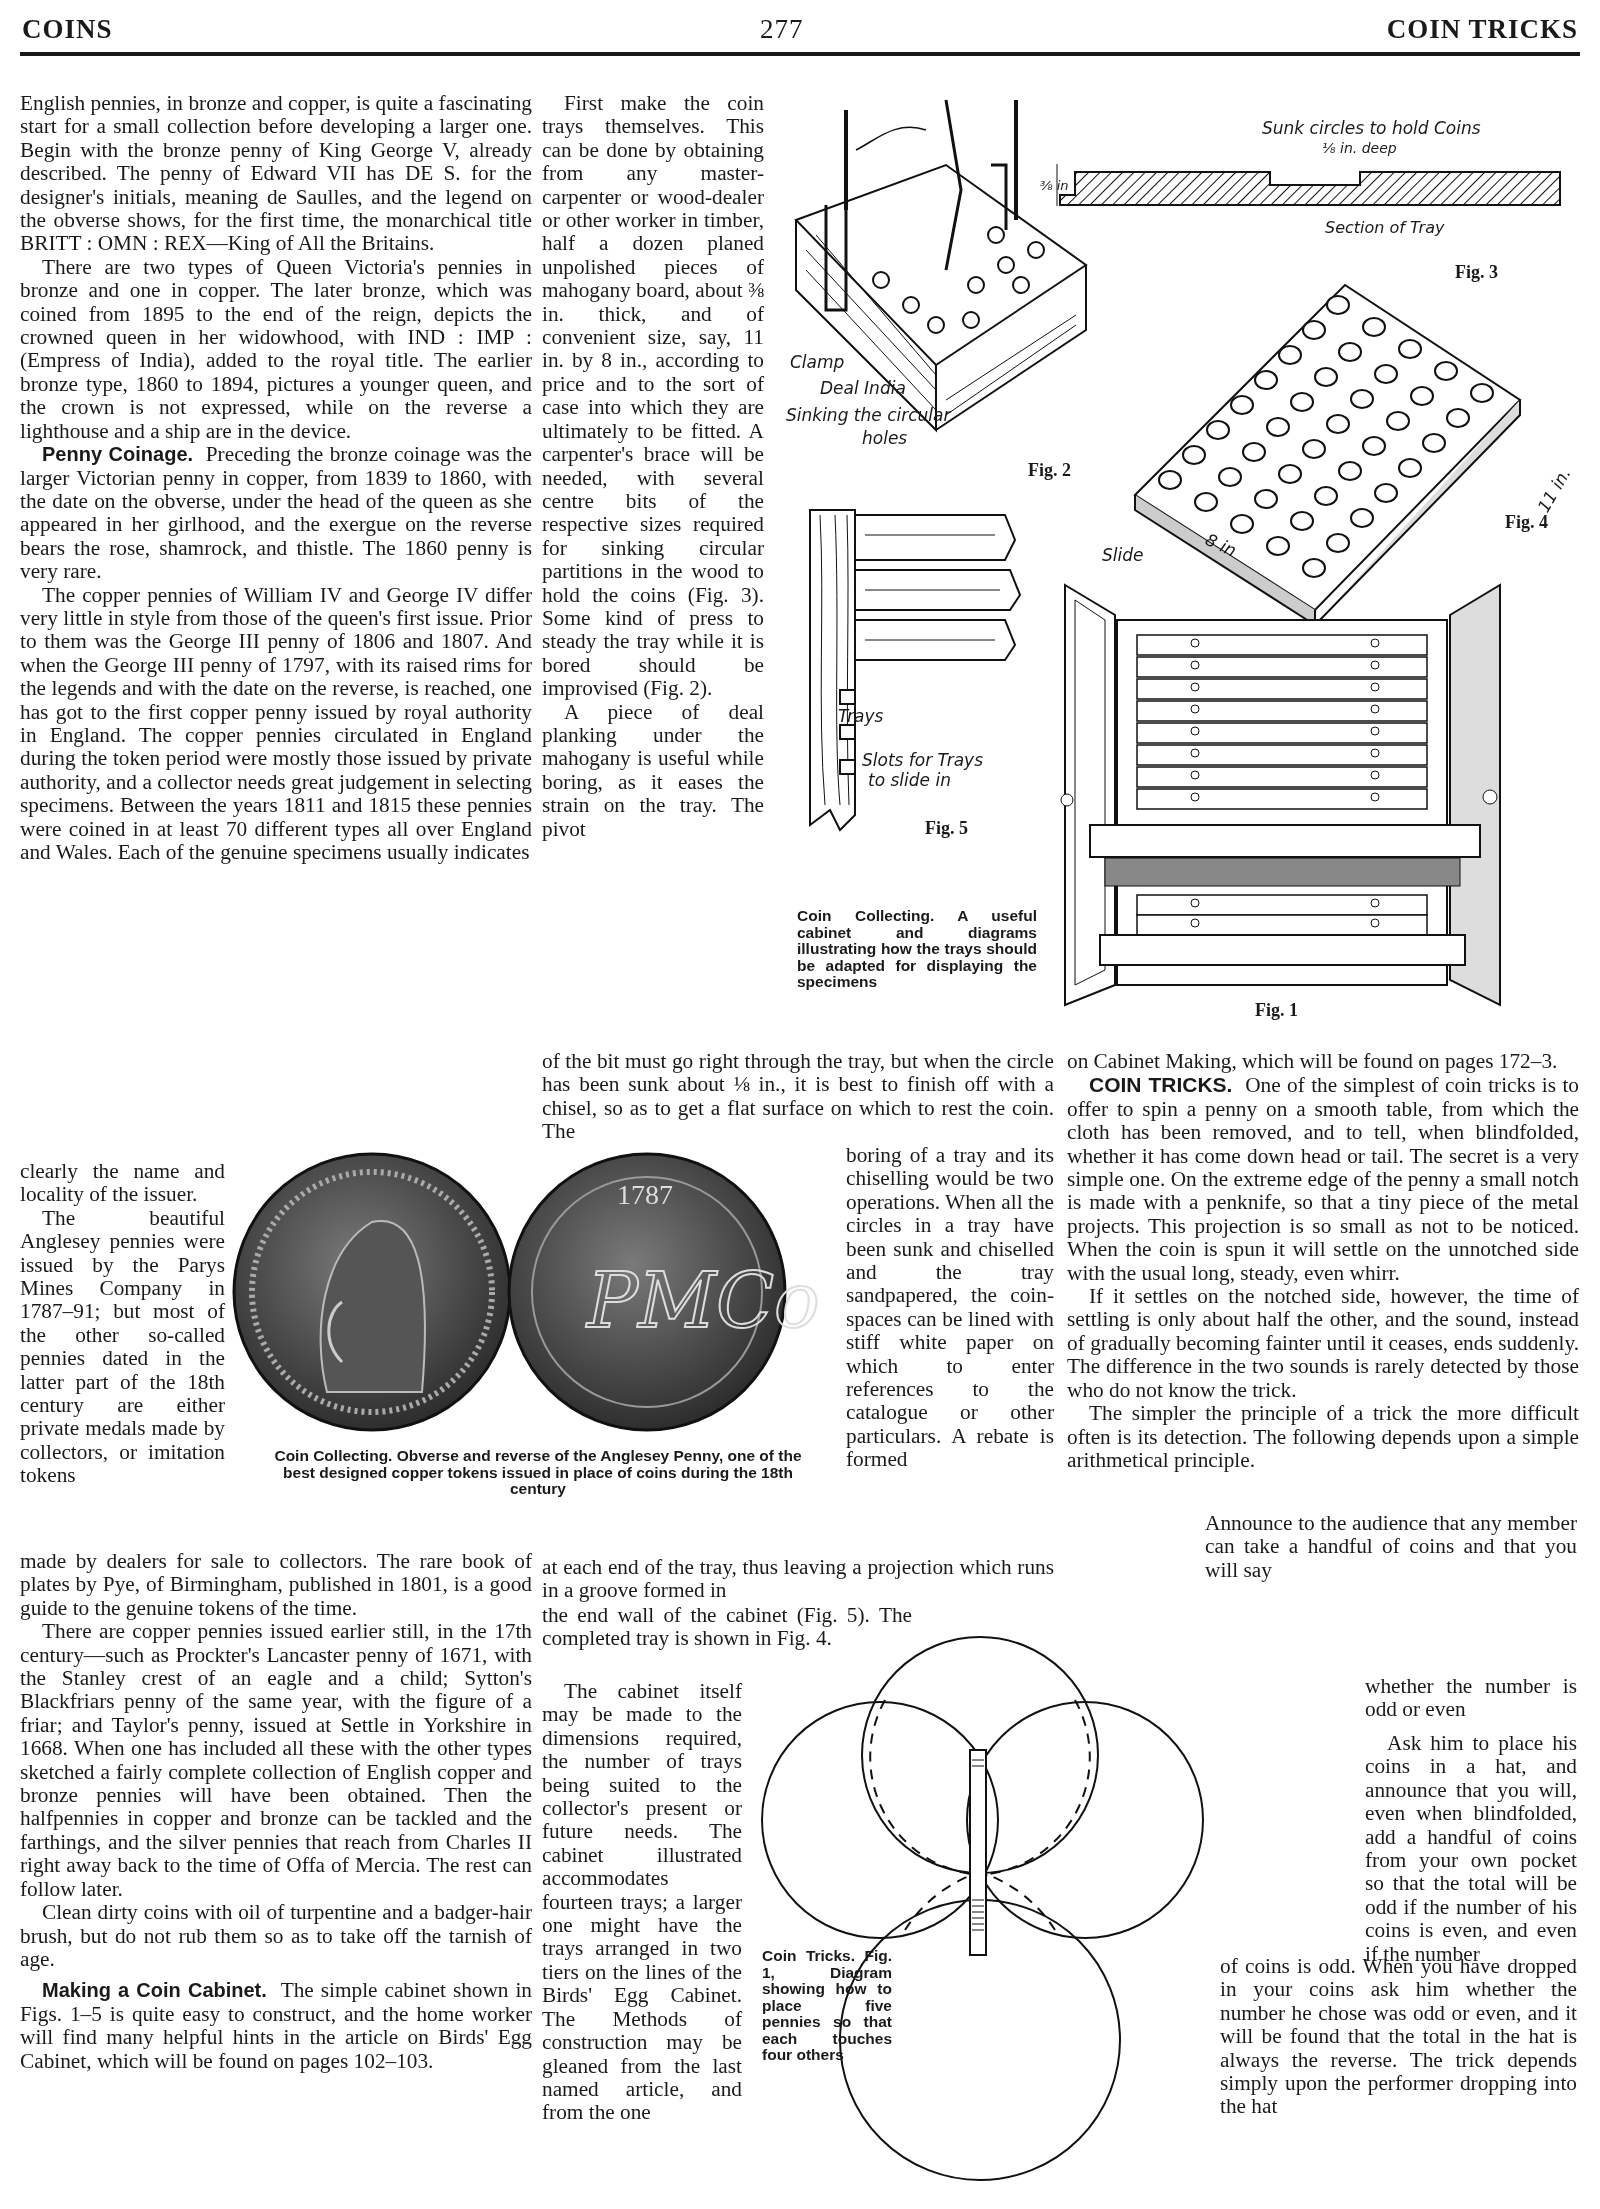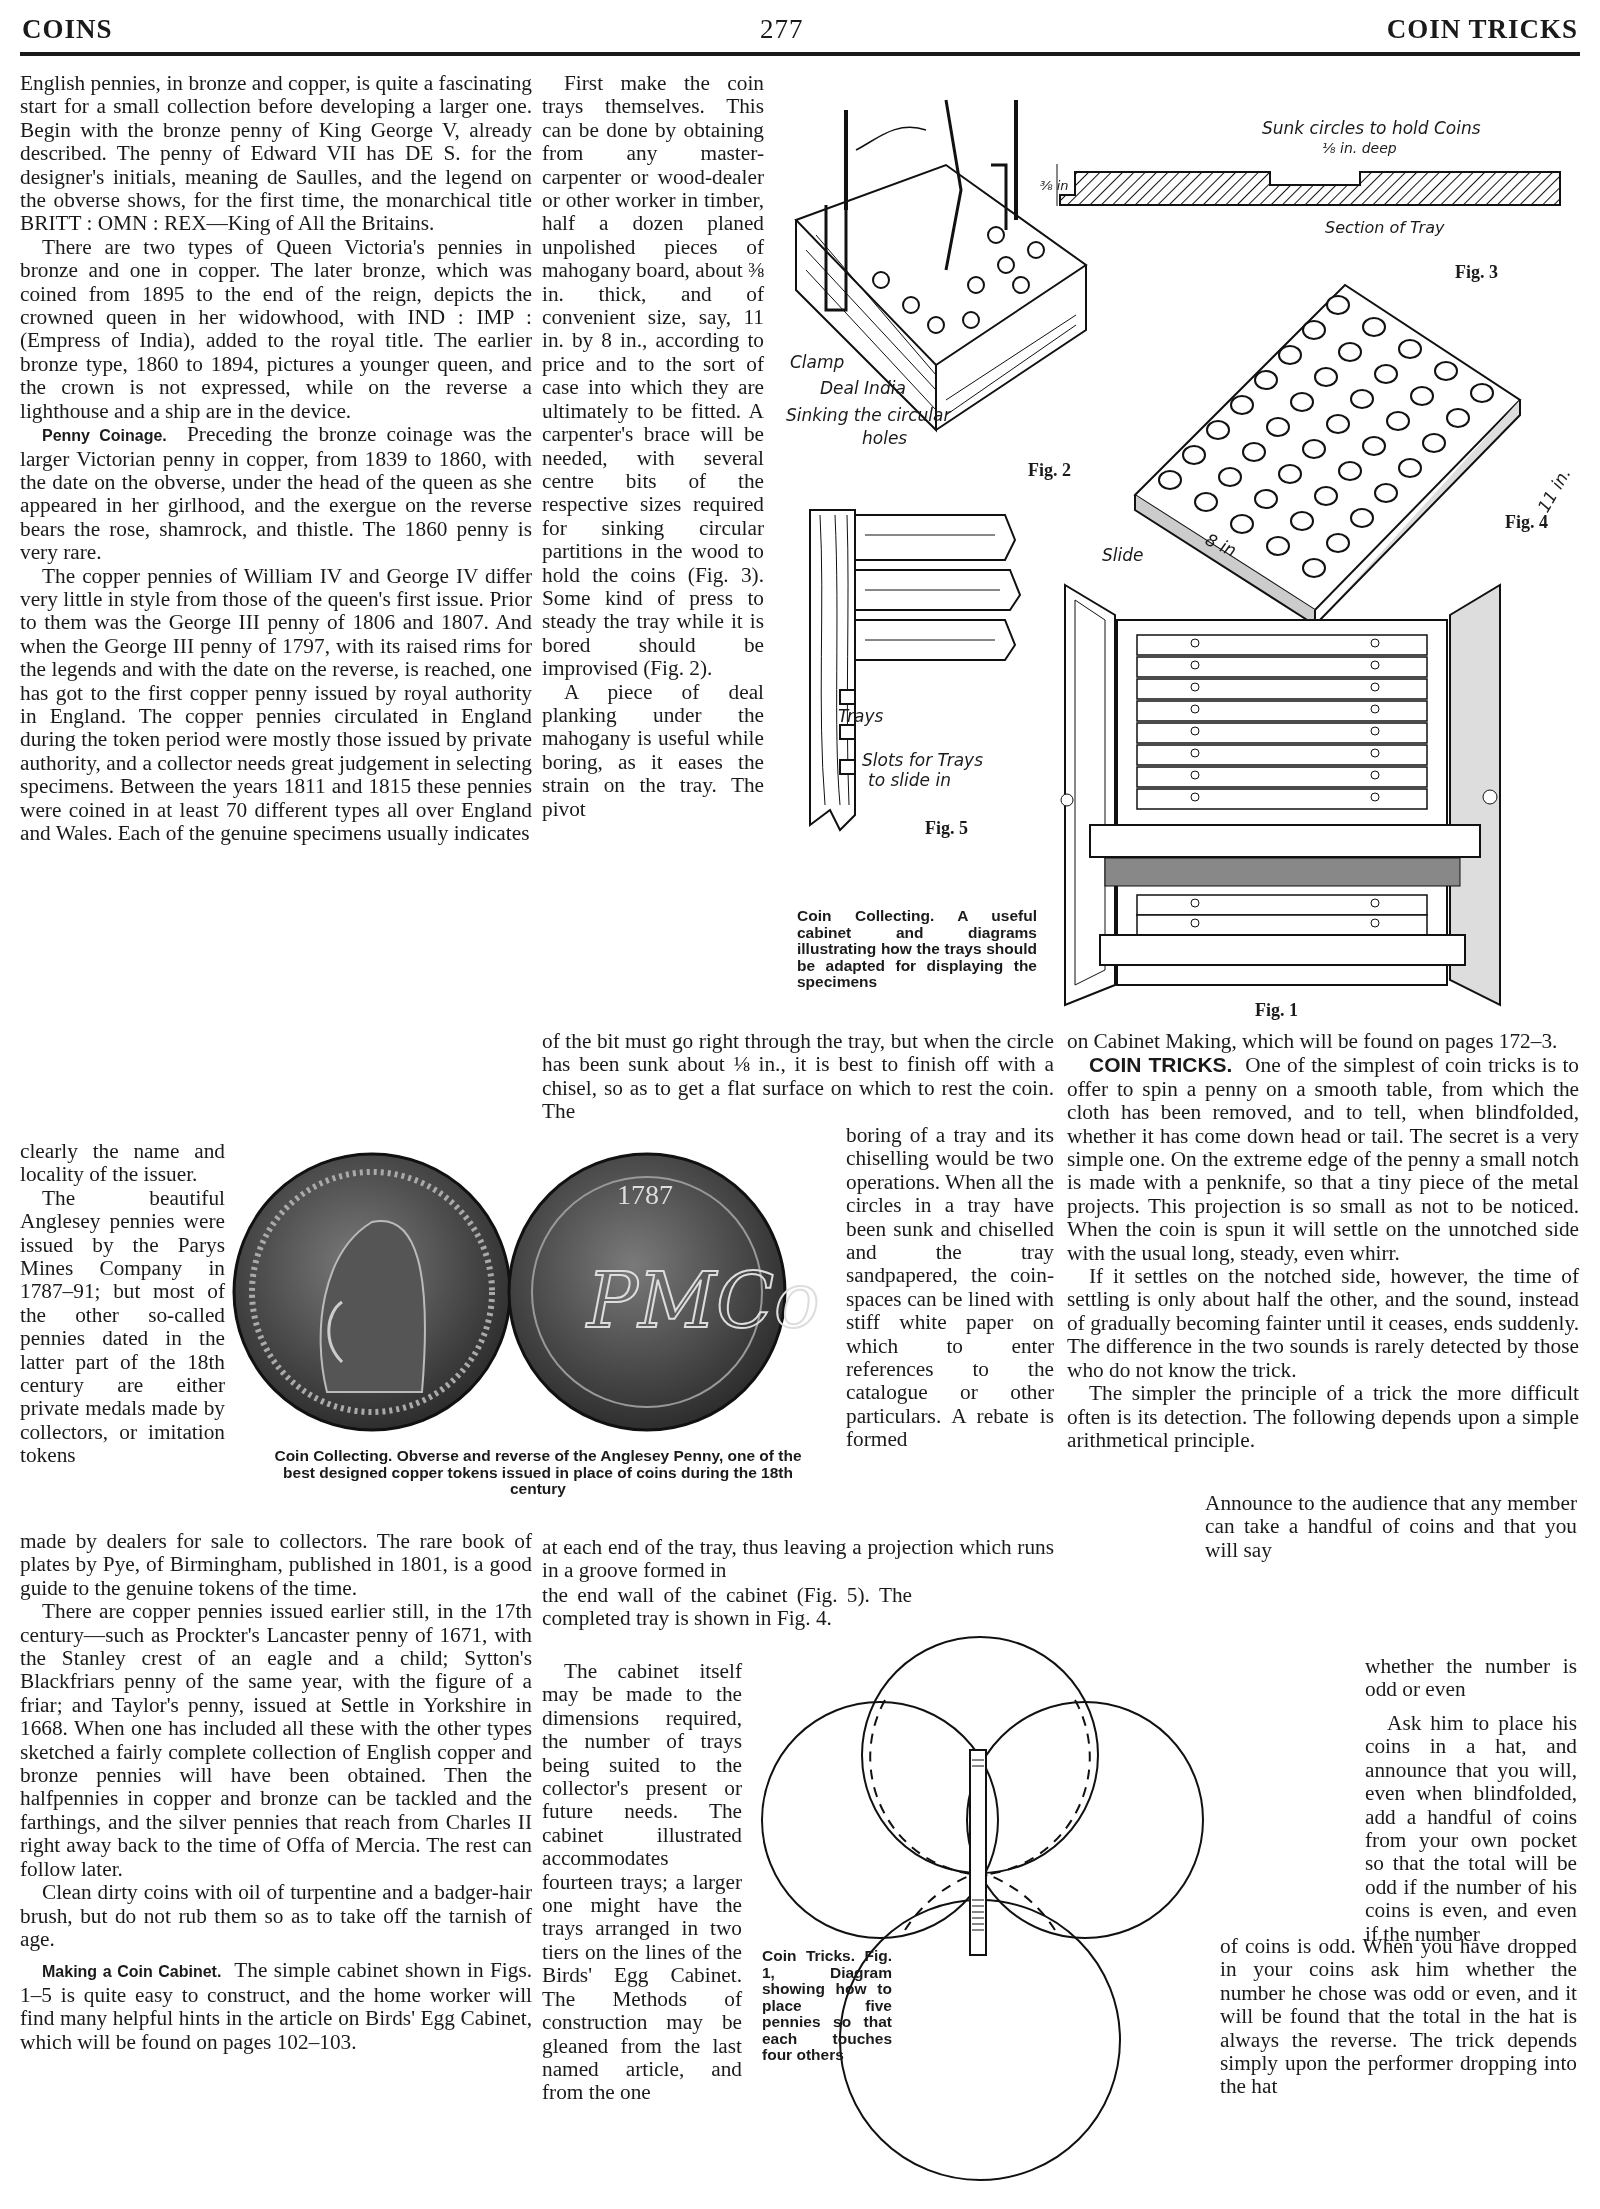--- a/index.html
+++ b/index.html
@@ -1,23 +1,23 @@
 <!DOCTYPE html>
 <html><head>
 <meta charset="utf-8">
 <style>
   html,body{margin:0;padding:0;background:#fff;}
   body{width:1600px;height:2209px;position:relative;overflow:hidden;color:#1a1a1a;
        font-family:"DejaVu Serif","Liberation Serif",serif;}
   .hdr{position:absolute;top:14px;font-family:"Liberation Serif",serif;font-weight:bold;font-size:27px;letter-spacing:1px;}
   .rule{position:absolute;left:20px;right:20px;top:52px;height:4px;background:#1a1a1a;}
-  .blk{position:absolute;font-family:"Liberation Serif",serif;font-size:21.3px;line-height:23.4px;text-align:justify;}
+  .blk{position:absolute;font-family:"Liberation Serif",serif;font-size:21.3px;line-height:23.4px;text-align:justify;margin-top:20px;}
   .blk p{margin:0;text-indent:22px;}
   .blk p.ni{text-indent:0;}
-  .blk b.rh{font-family:"Liberation Sans",sans-serif;font-weight:bold;font-size:16px;}
+  .blk b.rh{font-family:"Liberation Sans",sans-serif;font-weight:bold;font-size:20px;}
   .cap{position:absolute;font-family:"Liberation Sans",sans-serif;font-weight:bold;font-size:15.5px;line-height:16.5px;text-align:justify;}
   .cap.center{text-align:center;}
   .figlbl{position:absolute;font-family:"Liberation Serif",serif;font-weight:bold;font-size:18px;}
   .ital{position:absolute;font-family:"DejaVu Sans",sans-serif;font-style:italic;font-size:17px;}
   svg{position:absolute;overflow:visible;}
 </style>
 </head>
 <body>
 
 <div class="hdr" style="left:22px;">COINS</div>

